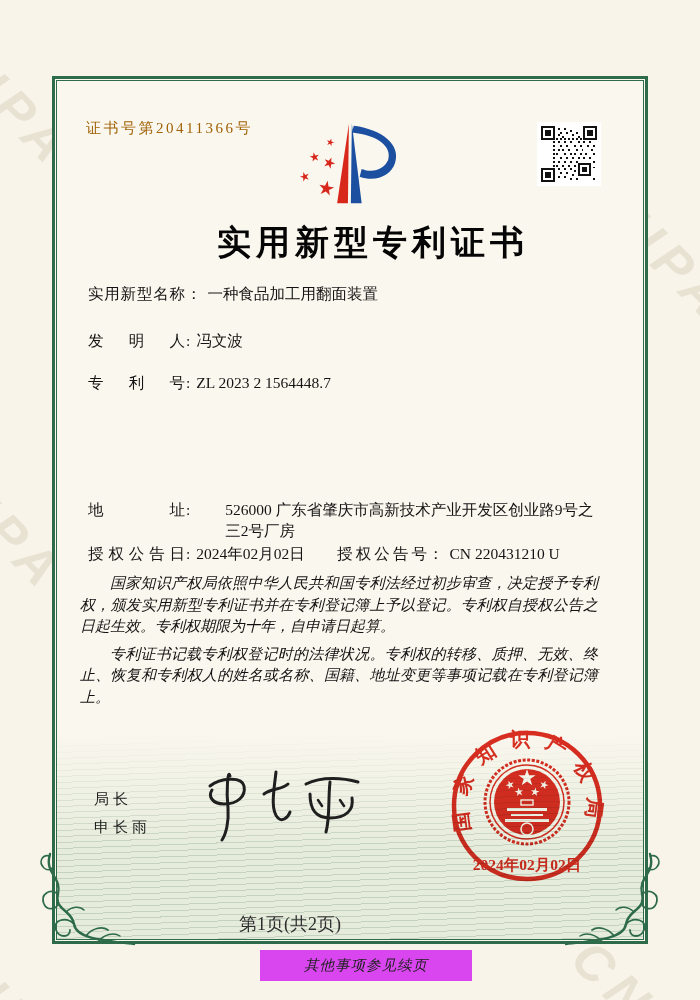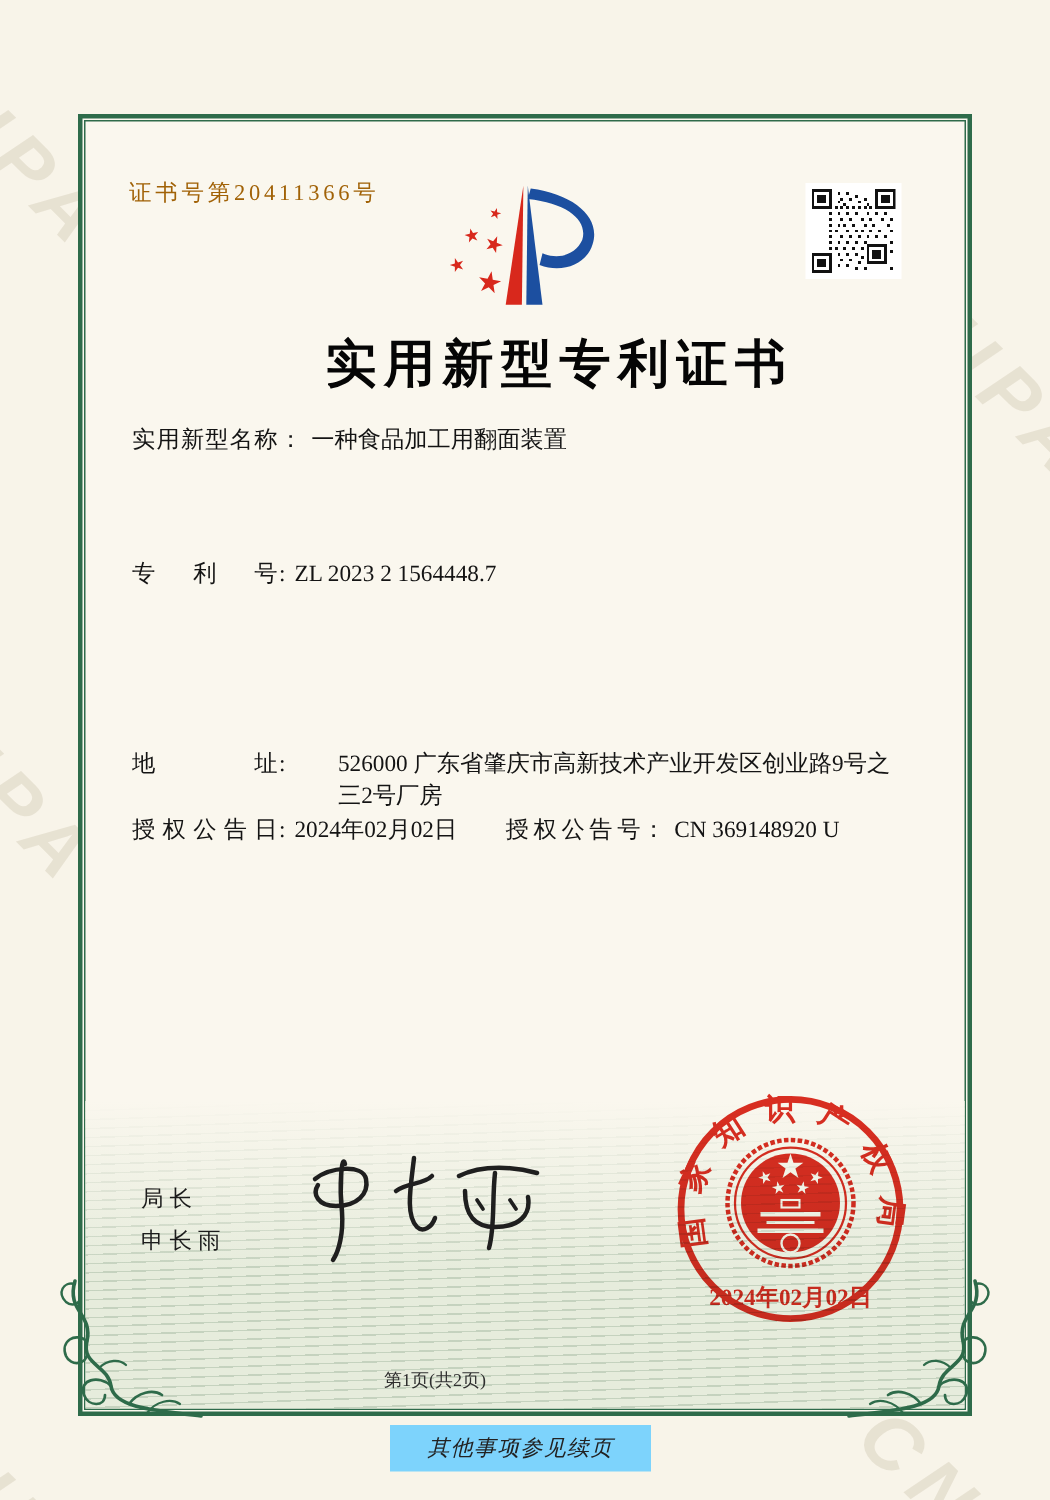--- a/index.html
+++ b/index.html
@@ -76,24 +76,24 @@
   .sig-title, .sig-name {
     position:absolute; left:94px; font-size:15px; letter-spacing:4px;
     font-family:"Liberation Sans","DejaVu Sans",sans-serif; color:#1c1c1c; z-index:3;
   }
   .sig-title { top:790px; }
   .sig-name  { top:818px;font-family:Liberation Mono, monospace; }
   .sig-hand  { position:absolute; left:198px; top:760px; z-index:3; }
   
   .seal { position:absolute; left:447px; top:726px; z-index:4; mix-blend-mode:multiply; opacity:.95; }
   
-  .footer-page { position:absolute; left:52px; top:912px; width:476px; text-align:center; font-size:12px; color:#2f2f2f; z-index:3; }
+  .footer-page { position:absolute; left:52px; top:912px; width:476px; text-align:center; font-size:18px; color:#2f2f2f; z-index:3; }
   .footnote {
-    position:absolute; left:260px; top:950px; width:152px; padding:6px 11px;
-    background:#7dd3fc; text-align:center; font-size:14.5px; font-style:italic;
+    position:absolute; left:260px; top:950px; width:152px; padding:6px 30px;
+    background:#d946ef; text-align:center; font-size:14.5px; font-style:italic;
     letter-spacing:1px; color:#222;
   }
 </style>
 </head>
 <body>
 
 <div class="page">
 
   <div class="wm wm1">CNIPA</div>
   <div class="wm wm2">CNIPA</div>
@@ -149,35 +149,42 @@
         M9,22h1v1h-1zM12,22h1v1h-1zM15,22h1v1h-1zM17,23h1v1h-1z
         M10,24h1v1h-1zM13,24h1v1h-1zM16,25h1v1h-1zM9,26h1v1h-1zM12,26h1v1h-1zM15,27h1v1h-1zM18,27h1v1h-1zM27,27h1v1h-1zM27,21h1v1h-1z"></path>
     </svg>
   </div>
 
   <div class="title">实用新型专利证书</div>
 
   <div class="field r1">
     <span class="flabel">实用新型名称</span><span class="fcolon">：</span><span class="fvalue">一种食品加工用翻面装置</span>
   </div>
+  <div class="field r2">
+    <span class="flabel">发明人</span><span class="fcolon">:</span><span class="fvalue">冯文波</span>
+  </div>
   <div class="field r3">
     <span class="flabel">专利号</span><span class="fcolon">:</span><span class="fvalue">ZL 2023 2 1564448.7</span>
   </div>
   <div class="field r6 addr">
     <span class="flabel">地址</span><span class="fcolon">:</span><span class="fvalue">526000 广东省肇庆市高新技术产业开发区创业路9号之三2号厂房</span>
   </div>
   <div class="field r7">
     <span>
       <span class="flabel">授权公告日</span><span class="fcolon">:</span><span class="fvalue">2024年02月02日</span>
     </span>
     <span class="pair2">
-      <span class="flabel">授权公告号</span><span class="fcolon">：</span><span class="fvalue">CN 369148920 U</span>
+      <span class="flabel">授权公告号</span><span class="fcolon">：</span><span class="fvalue">CN 220431210 U</span>
     </span>
   </div>
 
+  <div class="bodytext">
+    <p>国家知识产权局依照中华人民共和国专利法经过初步审查，决定授予专利权，颁发实用新型专利证书并在专利登记簿上予以登记。专利权自授权公告之日起生效。专利权期限为十年，自申请日起算。</p>
+    <p>专利证书记载专利权登记时的法律状况。专利权的转移、质押、无效、终止、恢复和专利权人的姓名或名称、国籍、地址变更等事项记载在专利登记簿上。</p>
+  </div>
 
   <div class="sig-title">局长</div>
   <div class="sig-name">申长雨</div>
   <div class="sig-hand">
     <svg width="170" height="85" viewBox="0 0 170 85" fill="none" stroke="#1f1f1f" stroke-width="3" stroke-linecap="round">
       <path d="M32,16 C30,8 28,30 30,48 C31,62 28,74 24,80"></path>
       <path d="M12,26 C22,18 44,16 46,26 C48,36 40,44 26,44 C14,44 10,36 14,30"></path>
       <path d="M66,34 C74,28 84,30 90,24"></path>
       <path d="M78,12 C76,30 72,50 80,58 C84,62 90,58 92,52"></path>
       <path d="M108,24 C124,16 146,18 160,22"></path>

